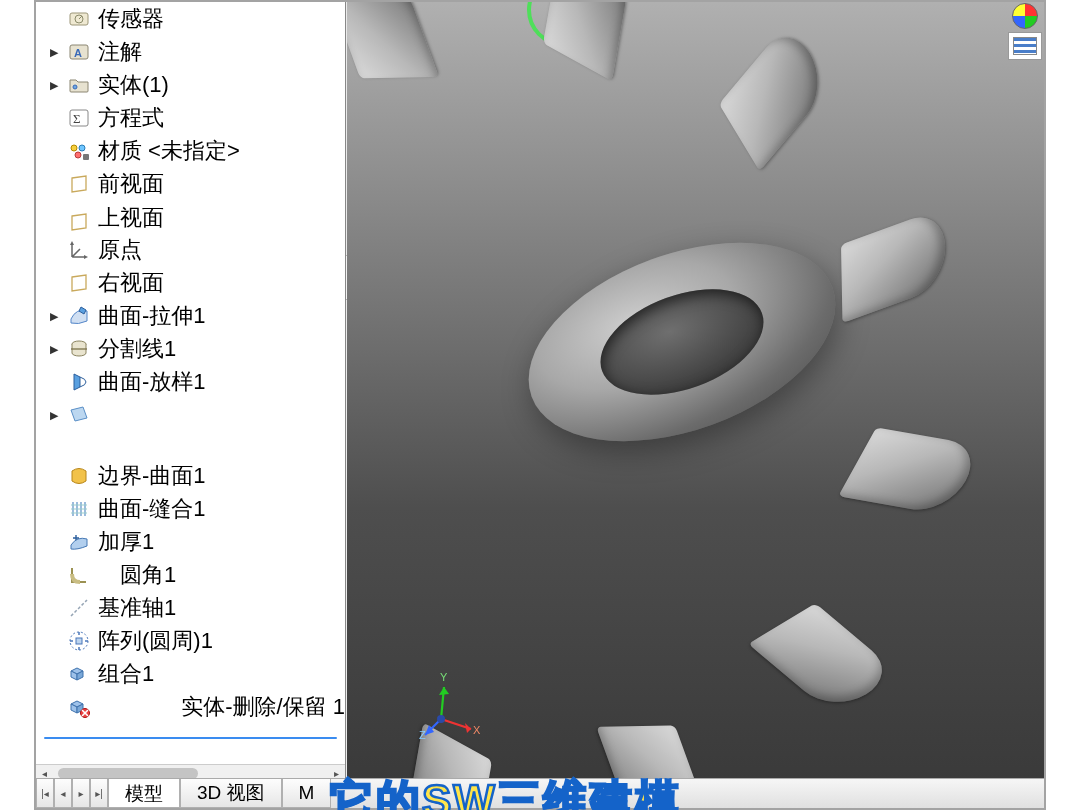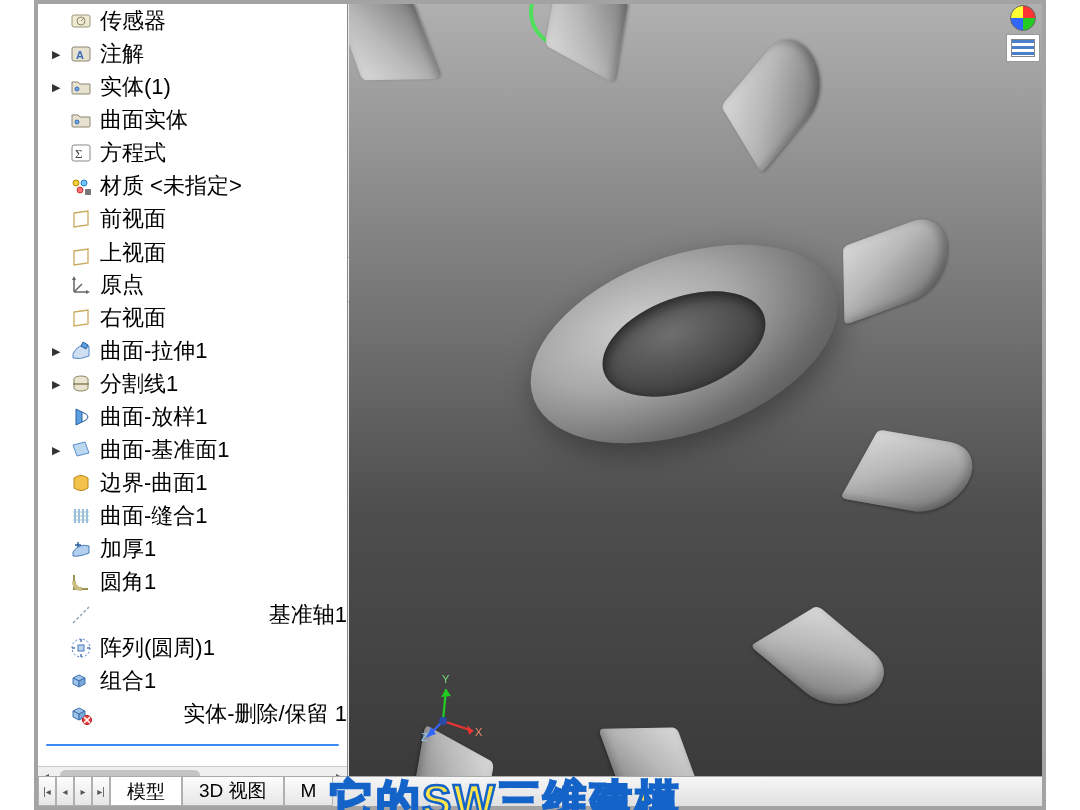--- a/index.html
+++ b/index.html
@@ -1,20 +1,20 @@
 <!DOCTYPE html>
 <html><head>
 <meta charset="utf-8">
 <style>
   * { box-sizing: border-box; margin: 0; padding: 0; }
   html, body { width: 1080px; height: 810px; overflow: hidden; font-family: "Microsoft YaHei", Arial, sans-serif; font-size: 18px; color: #000; }
   body { position: relative; background: #fff; }
 
   
-  .app { position: absolute; left: 34px; top: 0; width: 1012px; height: 810px; border: 4px solid #a3a3a3; background: #eaeaea; }
+  .app { position: absolute; left: 34px; top: 0; width: 1012px; height: 810px; border: 2px solid #a3a3a3; background: #eaeaea; }
 
   
   .tree { position: absolute; left: 0; top: 0; width: 310px; height: 779px; background: #fff; border-right: 1px solid #888; overflow: hidden; }
   .tree-inner { padding: 0 0 10px 0; }
   .tree-item { display: flex; align-items: center; height: 33px; padding-left: 32px; white-space: nowrap; cursor: default; user-select: none; }
   .tree-item .exp { position: absolute; left: 14px; width: 10px; height: 10px; color: #333; font-size: 11px; line-height: 10px; }
   .tree-item.indent1 { padding-left: 32px; }
   .tree-item .ico { width: 22px; height: 22px; margin-right: 8px; display: inline-flex; align-items: center; justify-content: center; }
   .tree-item .lbl { font-size: 22px; }
   .tree .sel-line { height: 2px; background: #3a8cf0; margin: 4px 8px 0 8px; border-radius: 1px; }
@@ -113,29 +113,20 @@
             <svg viewBox="0 0 22 22" class="">
               <path d="M2 6h6l2 2h10v9a1 1 0 0 1-1 1H3a1 1 0 0 1-1-1z" class="ic-folder"></path>
               <circle cx="7" cy="13" r="2" fill="#6fa7e2" stroke="#3a6ab8"></circle>
             </svg>
           </span>
           <span class="lbl">实体(1)</span>
         </div>
         <div class="tree-item indent1" style="position: relative;">
           <span class="ico">
             <svg viewBox="0 0 22 22" class="">
-              <path d="M2 6h6l2 2h10v9a1 1 0 0 1-1 1H3a1 1 0 0 1-1-1z" class="ic-folder"></path>
-              <circle cx="7" cy="13" r="2" fill="#6fa7e2" stroke="#3a6ab8"></circle>
-            </svg>
-          </span>
-          <span class="lbl">曲面实体</span>
-        </div>
-        <div class="tree-item indent1" style="position: relative;">
-          <span class="ico">
-            <svg viewBox="0 0 22 22" class="">
               <rect x="2" y="3" width="18" height="16" rx="2" class="ic-sigma"></rect>
               <text x="5" y="16" font-size="13" font-family="Times" fill="#444">Σ</text>
             </svg>
           </span>
           <span class="lbl">方程式</span>
         </div>
         <div class="tree-item indent1" style="position: relative;">
           <span class="ico">
             <svg viewBox="0 0 22 22" class="">
               <circle cx="6" cy="8" r="3" fill="#f6cf3e" stroke="#b58a00"></circle>
@@ -210,23 +201,22 @@
           </span>
           <span class="lbl">曲面-放样1</span>
         </div>
         <div class="tree-item indent1" style="position: relative;">
           <span class="exp">▶</span>
           <span class="ico">
             <svg viewBox="0 0 22 22" class="">
               <path d="M3 6 L15 3 L19 14 L7 17 Z" class="ic-plane2"></path>
             </svg>
           </span>
-          <span class="lbl">曲面-基准面1</span>
-        </div>
-        <div class="tree-item indent1" style="position: relative;">
+        </div>
+        <div class="tree-item indent1" style="position: relative; margin-top: 28px;">
           <span class="ico">
             <svg viewBox="0 0 22 22" class="">
               <path d="M4 6 Q11 1 18 6 L18 16 Q11 21 4 16 Z" class="ic-boundary"></path>
             </svg>
           </span>
           <span class="lbl">边界-曲面1</span>
         </div>
         <div class="tree-item indent1" style="position: relative;">
           <span class="ico">
             <svg viewBox="0 0 22 22" class="">
@@ -238,30 +228,30 @@
         </div>
         <div class="tree-item indent1" style="position: relative;">
           <span class="ico">
             <svg viewBox="0 0 22 22" class="">
               <path d="M3 14 Q9 5 19 8 L19 15 Q9 19 3 18 Z" class="ic-thicken"></path>
               <path d="M8 4 l0 5 M5 7 l6 0" stroke="#2b5e9c" stroke-width="1.4"></path>
             </svg>
           </span>
           <span class="lbl">加厚1</span>
         </div>
-        <div class="tree-item indent1" style="position: relative;">
+        <div class="tree-item indent1" style="position: relative; gap: 22px;">
           <span class="ico">
             <svg viewBox="0 0 22 22" class="">
               <path d="M4 4 L4 18 L18 18" fill="none" stroke="#9b9152" stroke-width="2"></path>
               <path d="M4 10 Q4 18 12 18" fill="none" stroke="#c9bd83" stroke-width="4"></path>
             </svg>
           </span>
           <span class="lbl">圆角1</span>
         </div>
-        <div class="tree-item indent1" style="position: relative; justify-content: space-between;">
+        <div class="tree-item indent1" style="position: relative;">
           <span class="ico">
             <svg viewBox="0 0 22 22" class="">
               <line x1="3" y1="19" x2="19" y2="3" class="ic-axis"></line>
             </svg>
           </span>
           <span class="lbl">基准轴1</span>
         </div>
         <div class="tree-item indent1" style="position: relative;">
           <span class="ico">
             <svg viewBox="0 0 22 22" class="">

